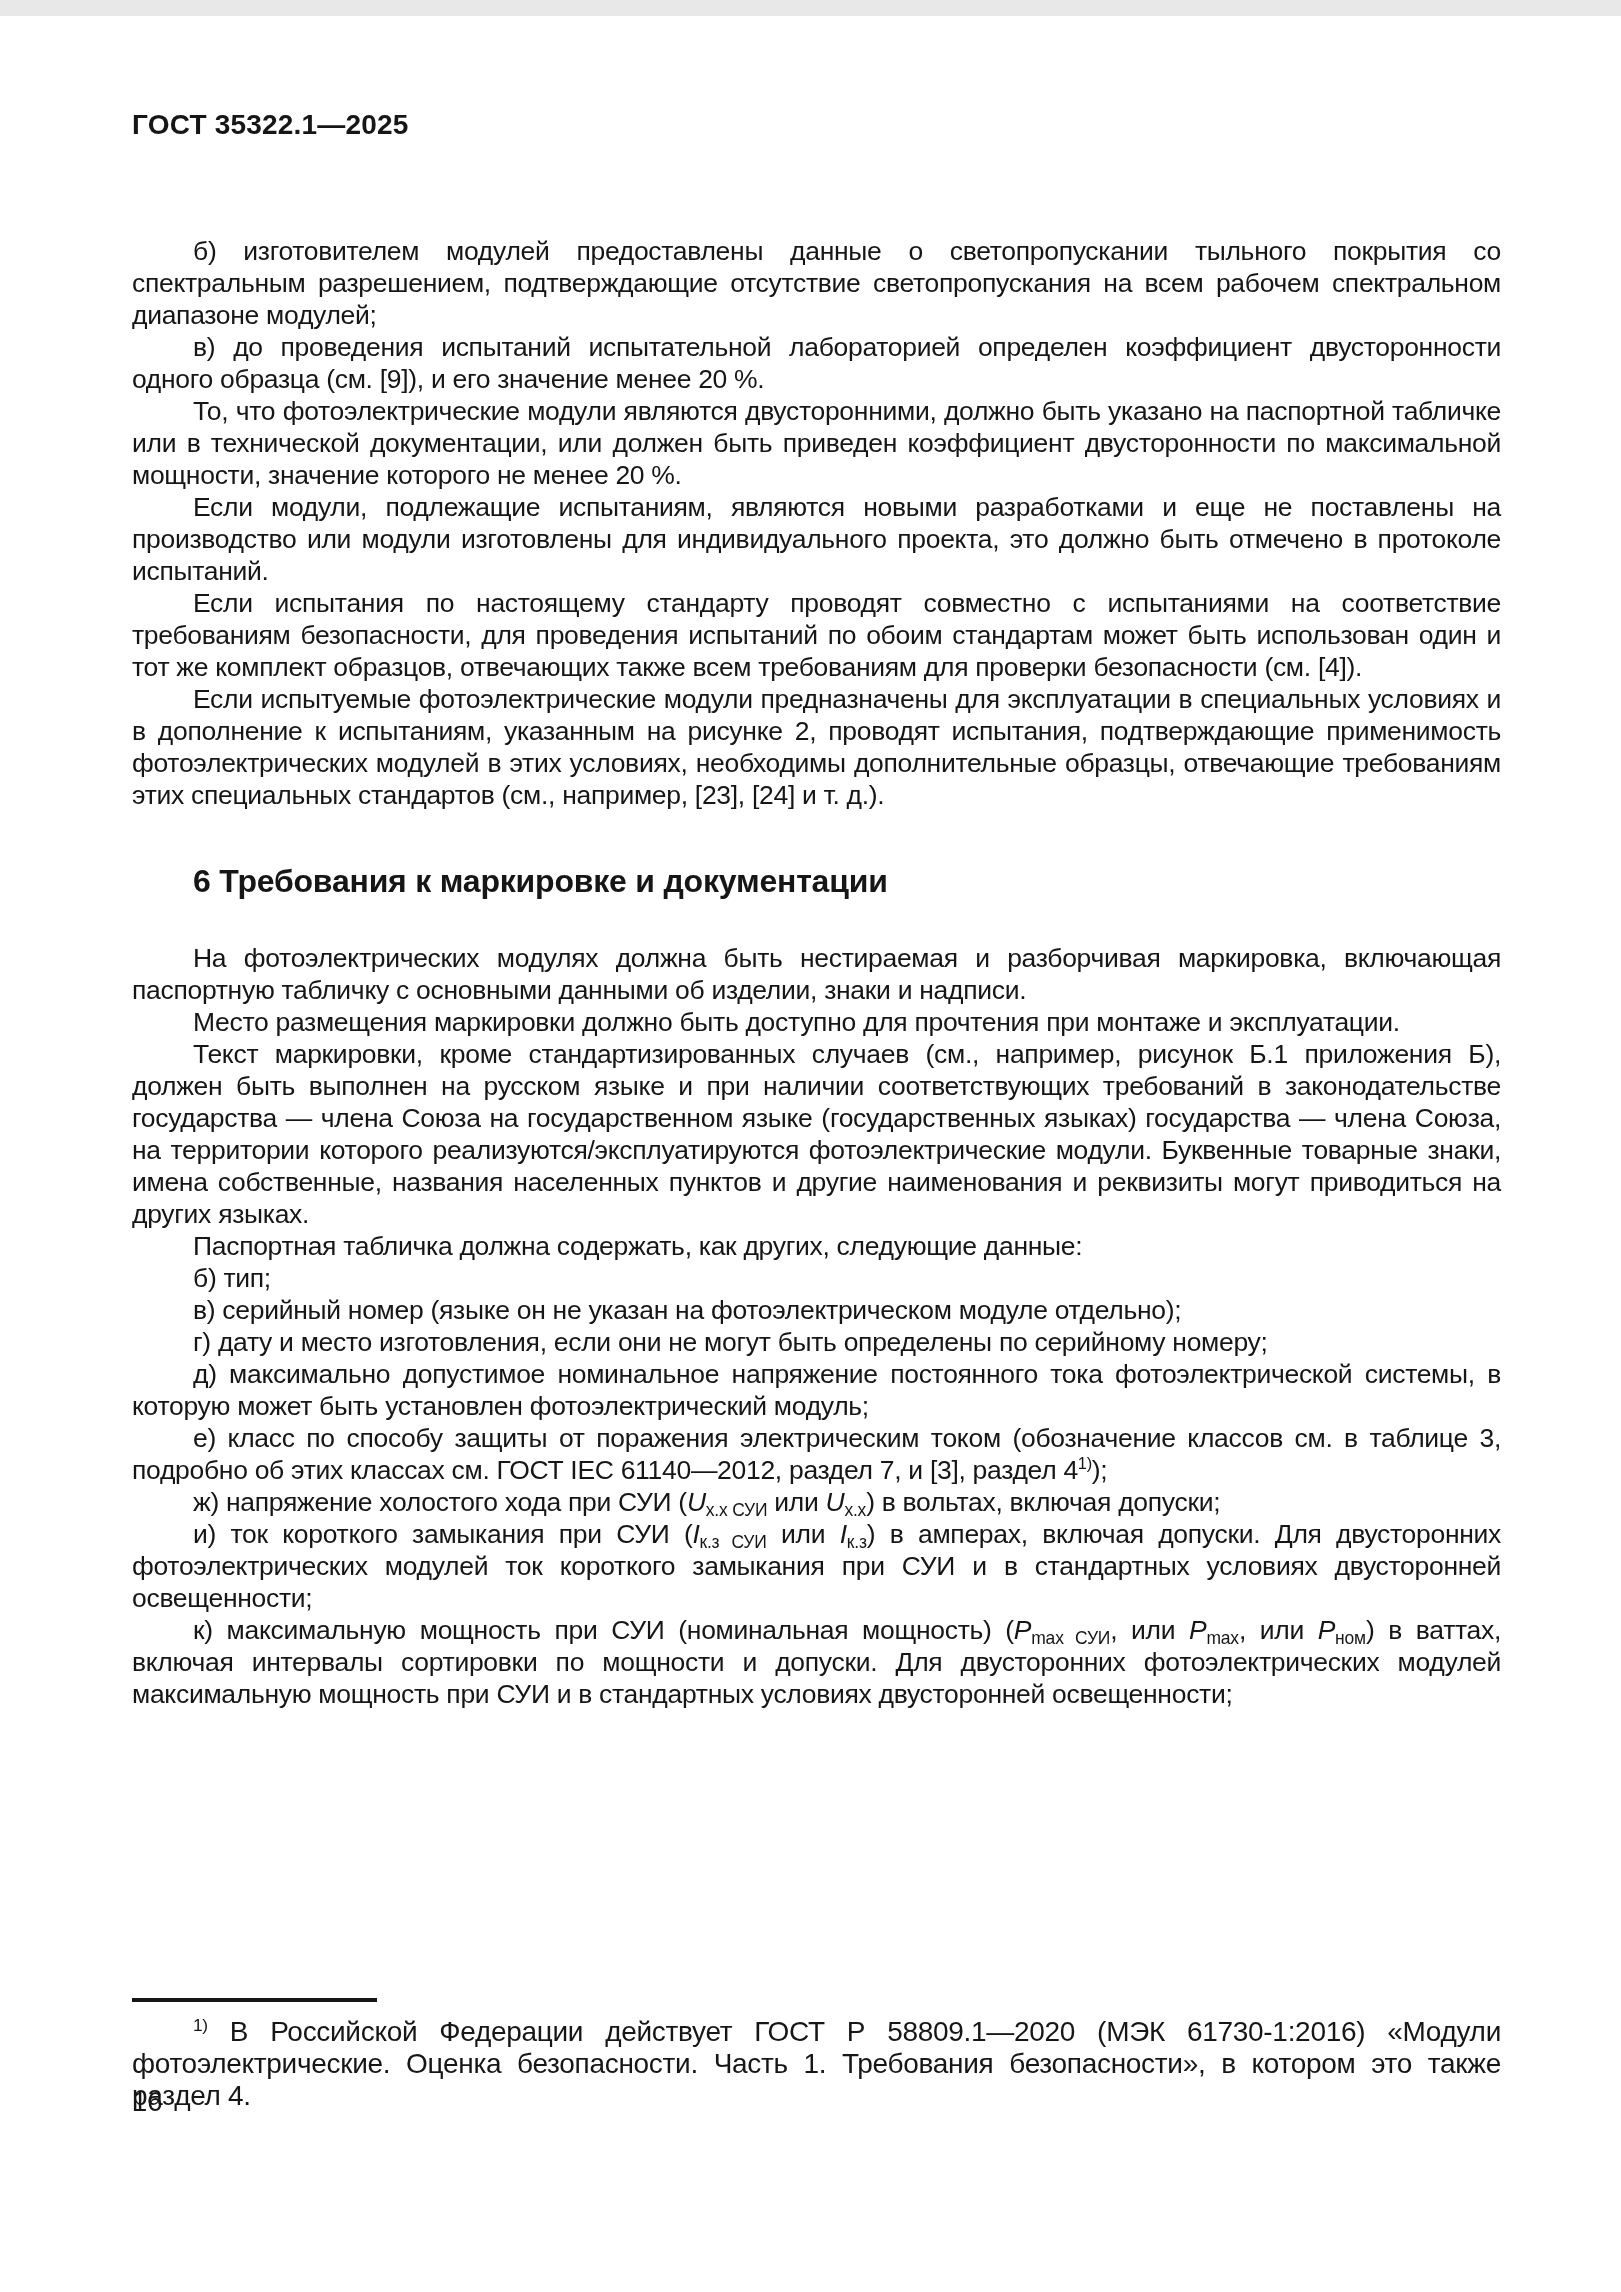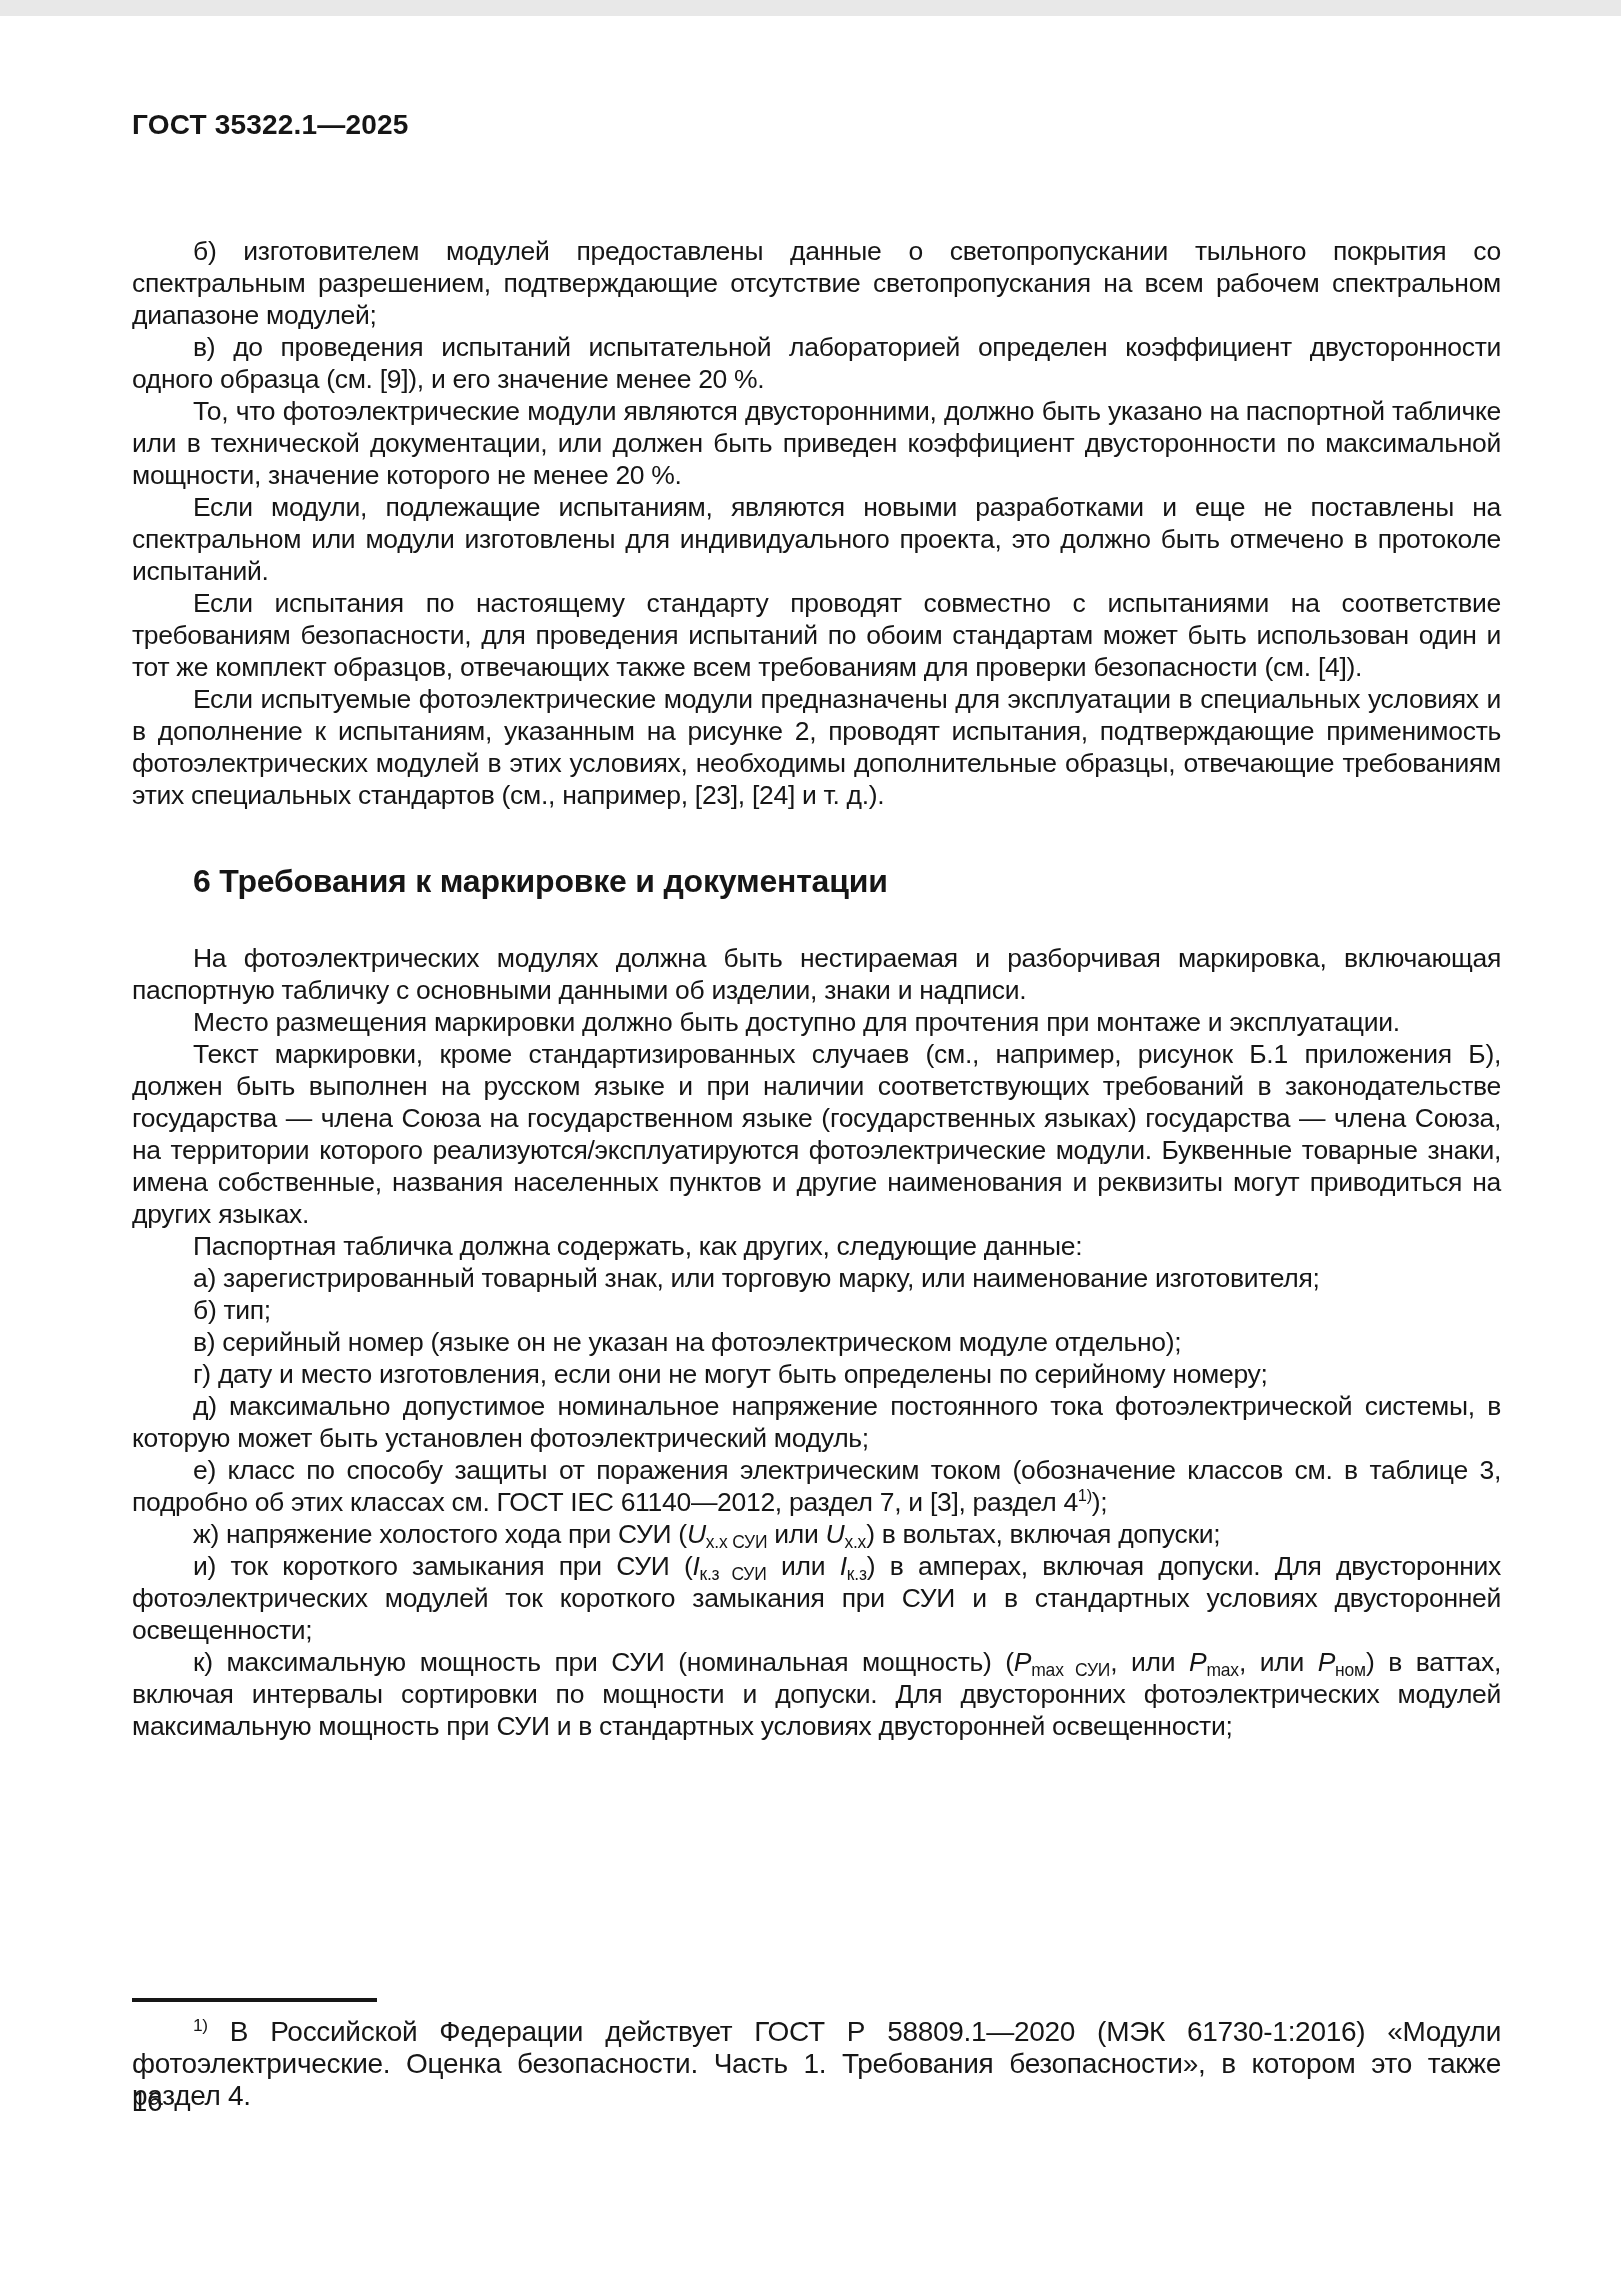--- a/index.html
+++ b/index.html
@@ -84,29 +84,28 @@
 </head>
 <body>
 
 <div class="page">
   <div class="doc-header">ГОСТ 35322.1—2025</div>
 
   <div class="doc-body">
       <div class="p">б) изготовителем модулей предоставлены данные о светопропускании тыльного покрытия со спектральным разрешением, подтверждающие отсутствие светопропускания на всем рабочем спектральном диапазоне модулей;</div>
       <div class="p">в) до проведения испытаний испытательной лабораторией определен коэффициент двусторонности одного образца (см. [9]), и его значение менее 20 %.</div>
       <div class="p">То, что фотоэлектрические модули являются двусторонними, должно быть указано на паспортной табличке или в технической документации, или должен быть приведен коэффициент двусторонности по максимальной мощности, значение которого не менее 20 %.</div>
-      <div class="p">Если модули, подлежащие испытаниям, являются новыми разработками и еще не поставлены на спектральном или модули изготовлены для индивидуального проекта, это должно быть отмечено в протоколе испытаний.</div>
+      <div class="p">Если модули, подлежащие испытаниям, являются новыми разработками и еще не поставлены на производство или модули изготовлены для индивидуального проекта, это должно быть отмечено в протоколе испытаний.</div>
       <div class="p">Если испытания по настоящему стандарту проводят совместно с испытаниями на соответствие требованиям безопасности, для проведения испытаний по обоим стандартам может быть использован один и тот же комплект образцов, отвечающих также всем требованиям для проверки безопасности (см. [4]).</div>
       <div class="p">Если испытуемые фотоэлектрические модули предназначены для эксплуатации в специальных условиях и в дополнение к испытаниям, указанным на рисунке 2, проводят испытания, подтверждающие применимость фотоэлектрических модулей в этих условиях, необходимы дополнительные образцы, отвечающие требованиям этих специальных стандартов (см., например, [23], [24] и т. д.).</div>
       <div class="h1">6 Требования к маркировке и документации</div>
       <div class="p">На фотоэлектрических модулях должна быть нестираемая и разборчивая маркировка, включающая паспортную табличку с основными данными об изделии, знаки и надписи.</div>
       <div class="p">Место размещения маркировки должно быть доступно для прочтения при монтаже и эксплуатации.</div>
       <div class="p">Текст маркировки, кроме стандартизированных случаев (см., например, рисунок Б.1 приложения Б), должен быть выполнен на русском языке и при наличии соответствующих требований в законодательстве государства — члена Союза на государственном языке (государственных языках) государства — члена Союза, на территории которого реализуются/эксплуатируются фотоэлектрические модули. Буквенные товарные знаки, имена собственные, названия населенных пунктов и другие наименования и реквизиты могут приводиться на других языках.</div>
       <div class="p">Паспортная табличка должна содержать, как других, следующие данные:</div>
-      <div class="p">а) зарегистрированный товарный знак, или торговую марку, или наименование изготовителя;</div>
       <div class="p">б) тип;</div>
       <div class="p">в) серийный номер (языке он не указан на фотоэлектрическом модуле отдельно);</div>
       <div class="p">г) дату и место изготовления, если они не могут быть определены по серийному номеру;</div>
       <div class="p">д) максимально допустимое номинальное напряжение постоянного тока фотоэлектрической системы, в которую может быть установлен фотоэлектрический модуль;</div>
       <div class="p">е) класс по способу защиты от поражения электрическим током (обозначение классов см. в таблице 3, подробно об этих классах см. ГОСТ IEC 61140—2012, раздел 7, и [3], раздел 4<sup>1)</sup>);</div>
       <div class="p">ж) напряжение холостого хода при СУИ (<span class="var">U</span><sub>х.х СУИ</sub> или <span class="var">U</span><sub>х.х</sub>) в вольтах, включая допуски;</div>
       <div class="p">и) ток короткого замыкания при СУИ (<span class="var">I</span><sub>к.з СУИ</sub> или <span class="var">I</span><sub>к.з</sub>) в амперах, включая допуски. Для двусторонних фотоэлектрических модулей ток короткого замыкания при СУИ и в стандартных условиях двусторонней освещенности;</div>
       <div class="p">к) максимальную мощность при СУИ (номинальная мощность) (<span class="var">P</span><sub>max СУИ</sub>, или <span class="var">P</span><sub>max</sub>, или <span class="var">P</span><sub>ном</sub>) в ваттах, включая интервалы сортировки по мощности и допуски. Для двусторонних фотоэлектрических модулей максимальную мощность при СУИ и в стандартных условиях двусторонней освещенности;</div>
     </div>
 

